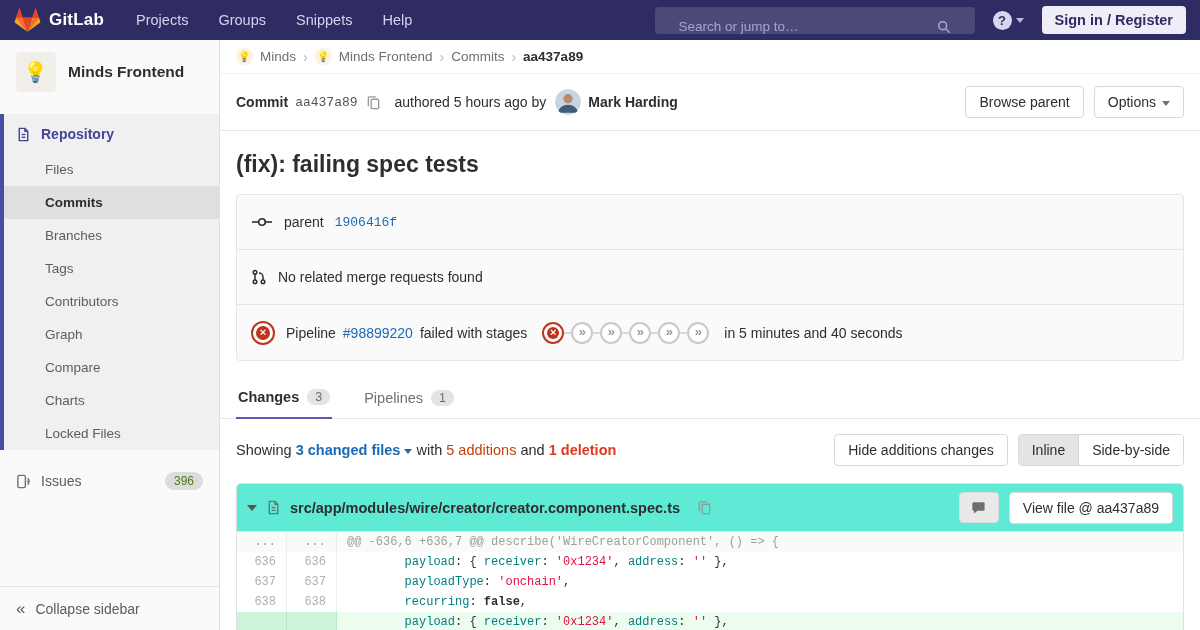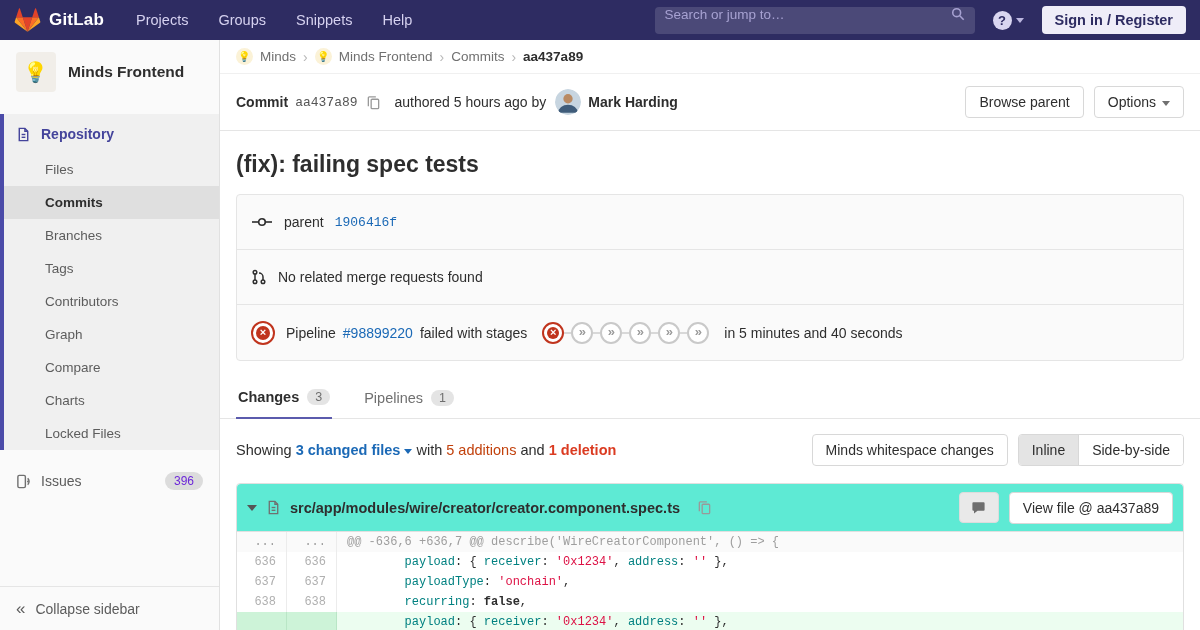--- a/index.html
+++ b/index.html
@@ -7,42 +7,42 @@
   body { font-family:"Liberation Sans",sans-serif; font-size:14px; color:#2e2e2e; background:#fff; }
   a { text-decoration:none; cursor:pointer; }
   .mono { font-family:"Liberation Mono","DejaVu Sans Mono",monospace; }
 
   
   .navbar { height:40px; background:#2e2c62; display:flex; align-items:center; padding:0 14px; }
   .logo { width:27px; height:26px; flex:none; }
   .brand { color:#fff; font-size:17px; font-weight:bold; margin-left:8px; letter-spacing:.2px; }
   .nav-links { display:flex; margin-left:32px; gap:30px; }
   .nav-links a { color:#d6d2f0; font-size:14.5px; font-weight:500; }
-  .nav-search { margin-left:auto; width:320px; height:27px; background:rgba(255,255,255,.14); border-radius:4px; display:flex; align-items:flex-start; padding:0 10px; color:#a7a2d2; font-size:13.5px; }
+  .nav-search { margin-left:auto; width:320px; height:27px; background:rgba(255,255,255,.14); border-radius:4px; display:flex; align-items:flex-end; padding:0 24px; color:#a7a2d2; font-size:13.5px; }
   .nav-search .ph { flex:1; }
   .help-wrap { display:flex; align-items:center; margin-left:18px; gap:4px; }
   .help-circle { width:19px; height:19px; border-radius:50%; background:#d9d6f0; color:#2e2c62; font-weight:bold; font-size:13px; display:flex; align-items:center; justify-content:center; }
   .chev { width:0; height:0; border-left:4px solid transparent; border-right:4px solid transparent; border-top:5px solid #bcb7e0; }
   .signin-btn { margin-left:18px; background:#efedf8; color:#2e2c62; font-weight:bold; font-size:14.5px; padding:6px 13px; border-radius:4px; border:none; cursor:pointer; }
 
   
   .layout { display:flex; height:590px; }
 
   
   .sidebar { width:220px; flex:none; background:#fafafa; border-right:1px solid #e1e1e1; display:flex; flex-direction:column; }
   .side-head { display:flex; align-items:center; gap:12px; padding:12px 16px 14px; }
   .proj-avatar { width:40px; height:40px; border-radius:4px; background:#f1eee9; display:flex; align-items:center; justify-content:center; font-size:20px; flex:none; }
   .proj-name { font-weight:bold; font-size:15.5px; color:#2e2e2e; }
   .side-item { display:flex; align-items:center; gap:10px; padding:10px 16px; color:#5c5c5c; font-size:14px; cursor:pointer; }
   .repo-section { margin-top:8px; background:#f0f0f0; border-left:4px solid #4b4ba8; }
   .repo-head { display:flex; align-items:center; gap:10px; padding:12px 16px 11px 12px; color:#44449b; font-weight:bold; font-size:14px; cursor:pointer; }
   .repo-sub { padding:9px 16px 9px 41px; color:#5c5c5c; font-size:13.5px; cursor:pointer; }
   .repo-sub.active { background:#dfdfdf; color:#2e2e2e; font-weight:bold; }
   .issues-item { margin-top:12px; display:flex; align-items:center; gap:10px; padding:10px 16px; color:#5c5c5c; cursor:pointer; }
-  .count-badge { margin-left:auto; background:#dcdcdc; color:#6d28d9; font-size:12px; border-radius:10px; padding:2px 9px; }
+  .count-badge { margin-left:auto; background:#dcdcdc; color:#4d7c0f; font-size:12px; border-radius:10px; padding:2px 9px; }
   .collapse-item { margin-top:auto; border-top:1px solid #e5e5e5; padding:13px 16px; display:flex; align-items:center; gap:10px; color:#5c5c5c; cursor:pointer; }
   .guillemet { font-size:17px; color:#5c5c5c; line-height:1; }
 
   
   .main { flex:1; display:flex; flex-direction:column; overflow:hidden; }
   .breadcrumb { display:flex; align-items:center; gap:7px; padding:8px 16px; border-bottom:1px solid #f0f0f0; color:#707070; font-size:13.5px; height:34px; }
   .crumb-avatar { width:17px; height:17px; border-radius:50%; background:#fbf2d7; font-size:10px; display:flex; align-items:center; justify-content:center; flex:none; }
   .breadcrumb a { color:#707070; }
   .crumb-sep { color:#b8b8b8; font-size:14px; }
   .crumb-current { color:#2e2e2e; font-weight:bold; }
@@ -283,21 +283,21 @@
     </div>
 
     <div class="summary">
       <span>Showing</span>&nbsp;
       <a class="files-dd"><span>3 changed files</span><span class="dd"></span></a>&nbsp;
       <span>with</span>&nbsp;
       <span class="add-txt">5 additions</span>&nbsp;
       <span>and</span>&nbsp;
       <span class="del-txt">1 deletion</span>
       <div class="summary-actions">
-        <button class="btn">Minds whitespace changes</button>
+        <button class="btn">Hide additions changes</button>
         <div class="seg-group">
           <span class="seg active">Inline</span>
           <span class="seg">Side-by-side</span>
         </div>
       </div>
     </div>
 
     <div class="diff-box">
       <div class="diff-head">
         <span class="caret-down"></span>

